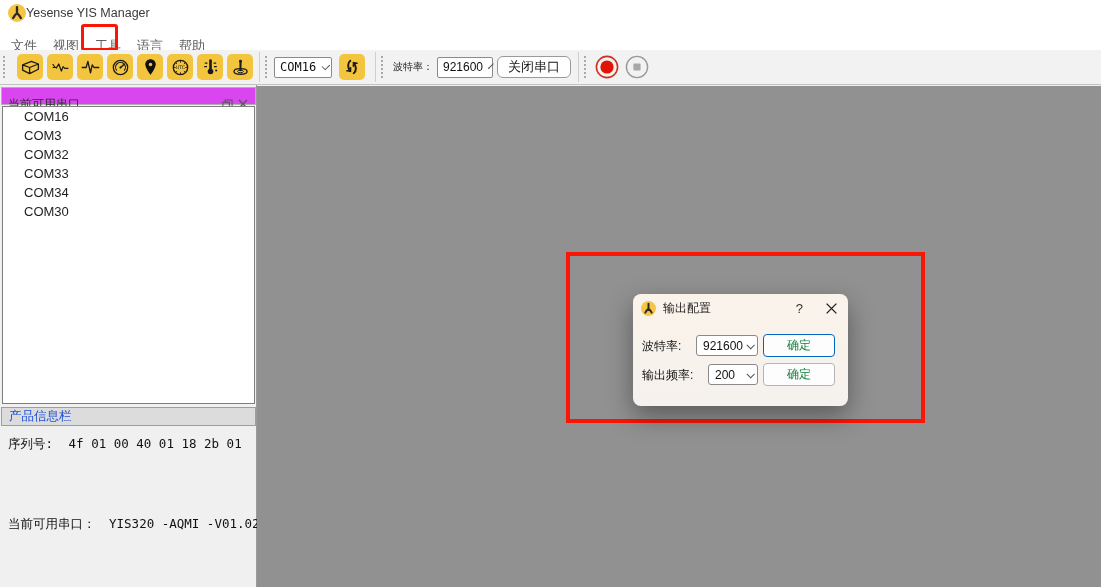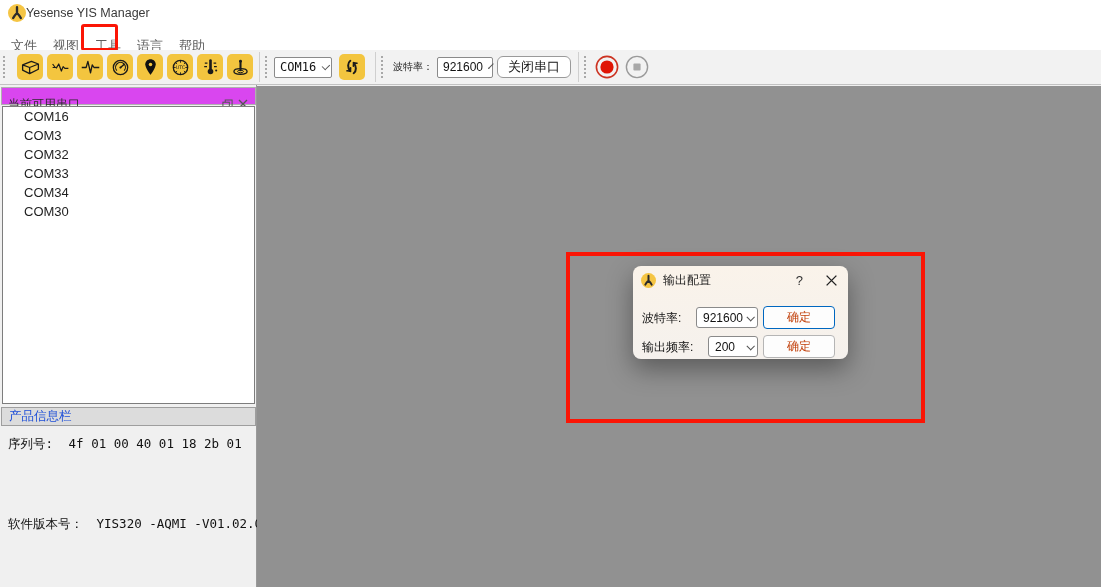--- a/index.html
+++ b/index.html
@@ -40,32 +40,32 @@
   .info-header { position:absolute; left:1px; top:407px; width:255px; height:19px; background:#dcdcdc; border:1px solid #9e9e9e; display:flex; align-items:center; padding-left:7px; font-size:12.5px; color:#1d4ed8; }
   .info-line { position:absolute; left:8px; font-size:12.5px; color:#111; font-family:"DejaVu Sans Mono","Liberation Mono",monospace; white-space:nowrap; }
   .info-serial { top:436px; }
   .info-version { top:516px; }
 
   
   .main { position:absolute; left:257px; top:86px; width:844px; height:501px; background:#919191; overflow:hidden; }
   .big-red-box { position:absolute; left:309px; top:166px; width:359px; height:171px; border:4px solid #fb1505; pointer-events:none; }
 
   
-  .dialog { position:absolute; left:376px; top:180px; width:215px; height:93px; border-radius:8px; background:linear-gradient(#faf3ea,#f5f1ed); box-shadow:0 10px 26px rgba(0,0,0,.38); }
+  .dialog { position:absolute; left:376px; top:208px; width:215px; height:112px; border-radius:8px; background:linear-gradient(#faf3ea,#f5f1ed); box-shadow:0 10px 26px rgba(0,0,0,.38); }
   .dlg-titlebar { height:28px; display:flex; align-items:center; padding:0 10px 0 8px; }
   .dlg-titlebar .logo { width:15px; height:15px; }
   .dlg-title { margin-left:7px; font-size:12px; color:#1c1c1c; flex:1; }
   .dlg-help { background:transparent; border:none; font-size:13px; color:#333; cursor:pointer; margin-right:22px; padding:0; }
   .dlg-close { background:transparent; border:none; cursor:pointer; padding:0; display:flex; }
   .dlg-row { position:absolute; left:8px; width:199px; height:22px; }
   .dlg-row1 { top:41px; } .dlg-row2 { top:70px; }
   .dlg-label { position:absolute; left:1px; top:3px; font-size:12px; color:#111; white-space:nowrap; }
   .dlg-combo { position:absolute; top:0; height:21px; background:#fff; border:1px solid #8a8a8a; border-radius:3px; display:flex; align-items:center; padding:0 4px 0 6px; font-size:12px; color:#111; }
   .dlg-combo1 { left:55px; width:62px; } .dlg-combo2 { left:67px; width:50px; }
-  .dlg-btn { position:absolute; left:122px; top:-1px; width:72px; height:23px; background:#fdfdfd; border-radius:4px; font-size:12px; color:#c2410c; cursor:pointer; font-family:inherit; }
+  .dlg-btn { position:absolute; left:122px; top:-1px; width:72px; height:23px; background:#fdfdfd; border-radius:4px; font-size:12px; color:#15803d; cursor:pointer; font-family:inherit; }
   .dlg-btn.primary { border:1.6px solid #0067C0; }
   .dlg-btn.normal { border:1px solid #b5b5b5; }
   .dlg-combo .chev { margin-left:auto; width:6px; height:6px; border-right:1.3px solid #555; border-bottom:1.3px solid #555; transform:rotate(45deg) translateY(-1px); }
 </style>
 </head>
 <body>
 
 <div class="app">
 
   <div class="titlebar">
@@ -218,21 +218,21 @@
 
   <div class="info-header">
     <span>产品信息栏</span>
   </div>
 
   <div class="info-line info-serial">
     <span>序列号:</span>
     <span style="margin-left:8px">4f 01 00 40 01 18 2b 01</span>
   </div>
   <div class="info-line info-version">
-    <span>软件版本号：</span>
+    <span>当前可用串口：</span>
     <span style="margin-left:6px">YIS320 -AQMI -V01.02.03;</span>
   </div>
 
   <div class="main">
     <div class="big-red-box"></div>
 
     <div class="dialog">
       <div class="dlg-titlebar">
         <svg class="logo" viewBox="0 0 16 16">
           <circle cx="8" cy="8" r="8" fill="#F5C544"></circle>

